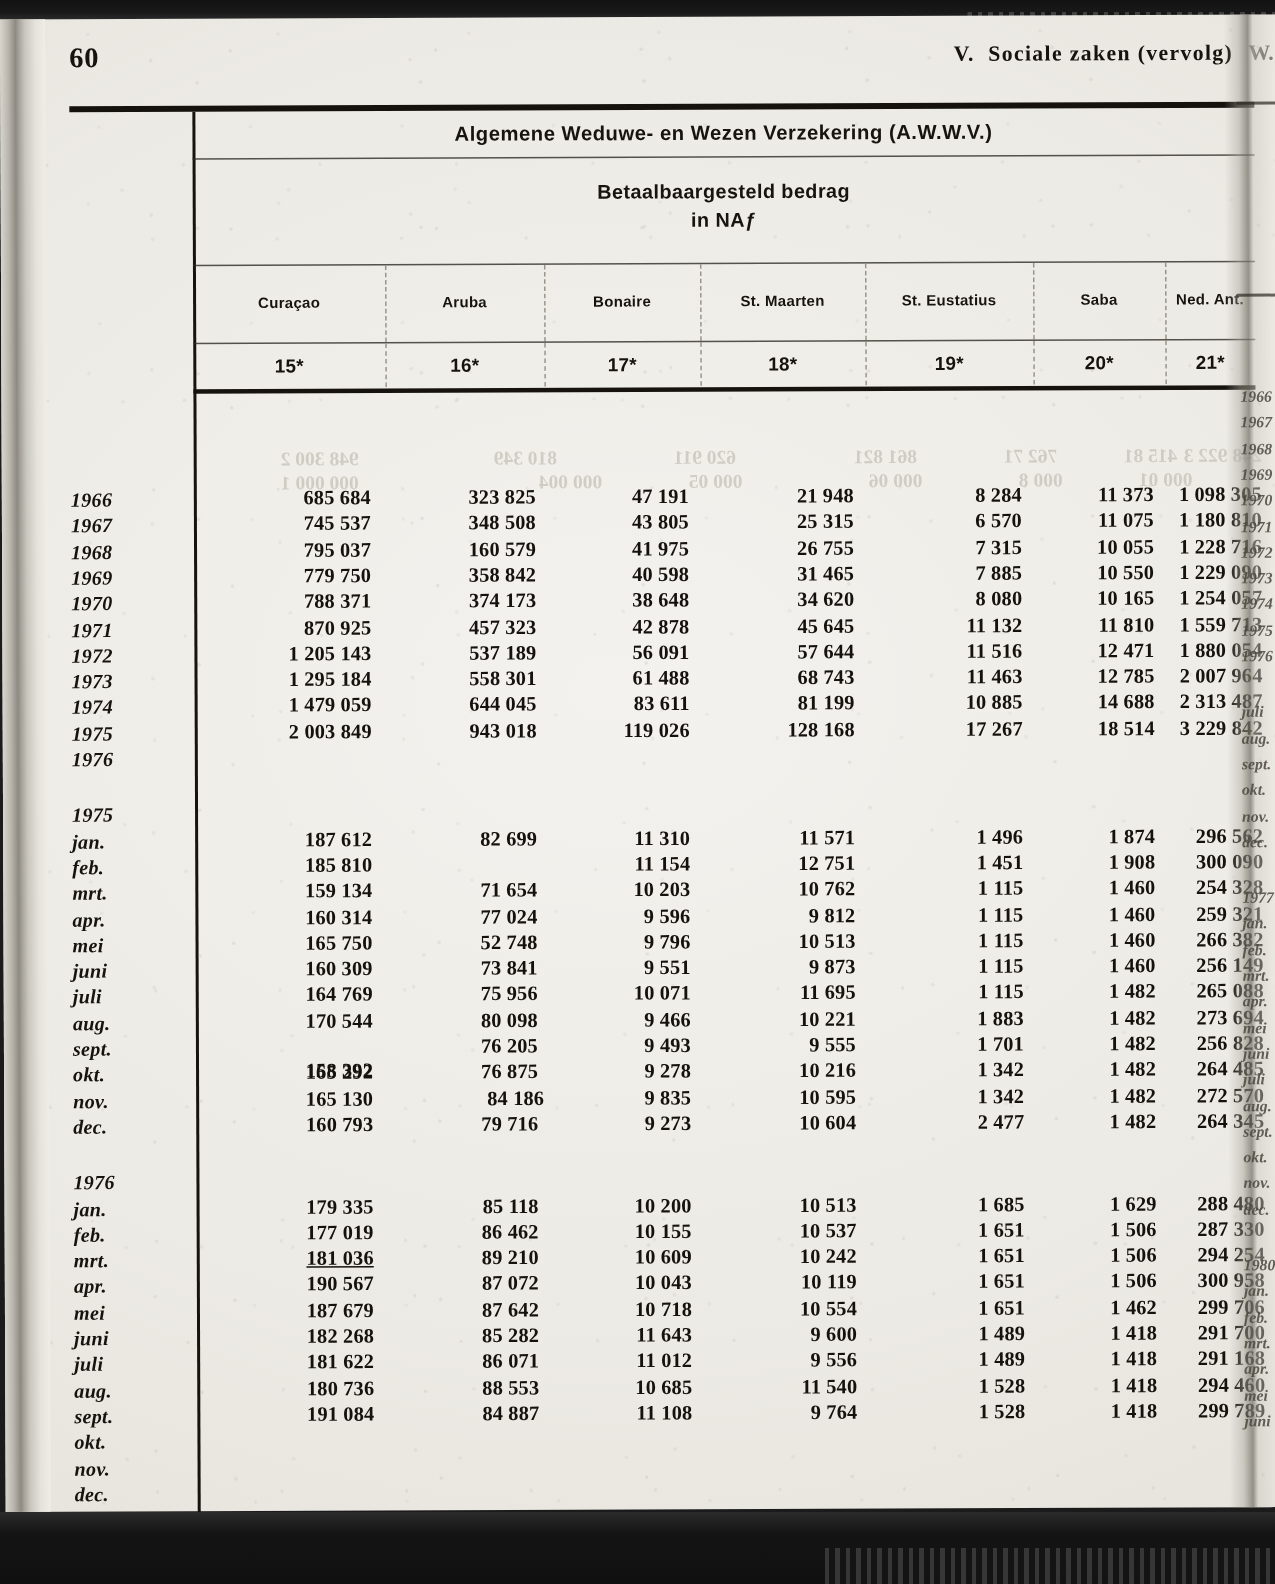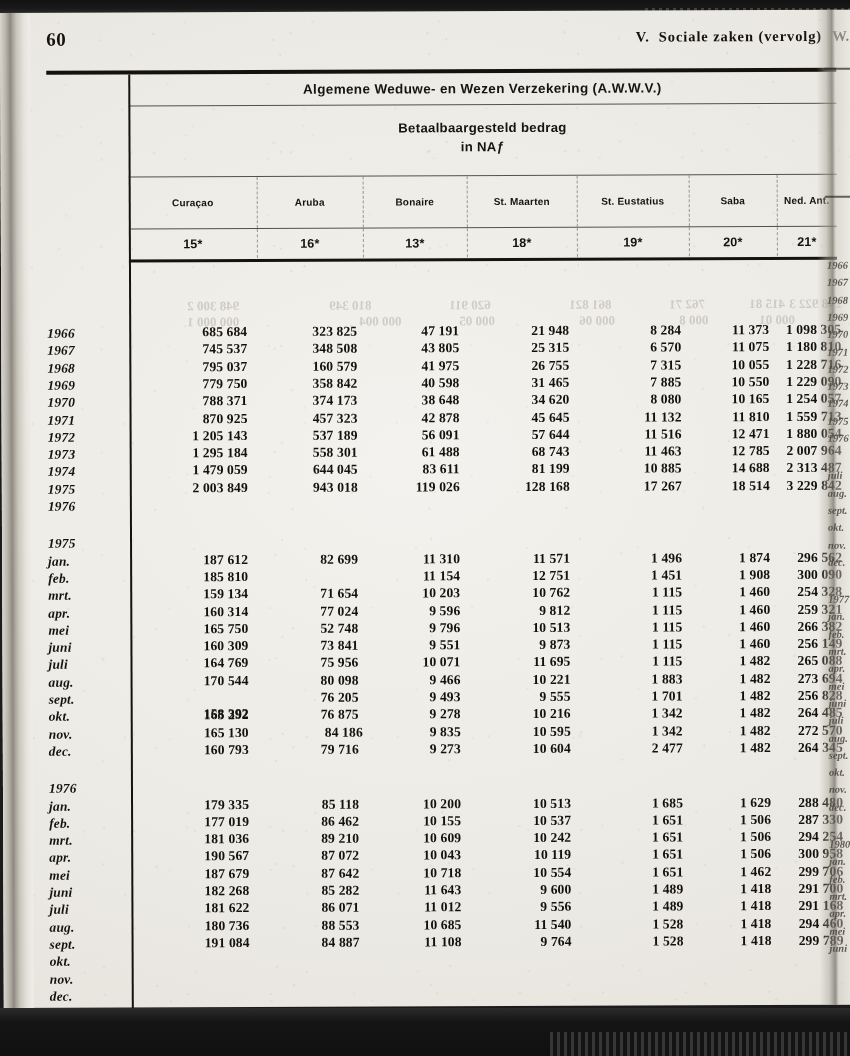--- a/index.html
+++ b/index.html
@@ -372,21 +372,21 @@
             <div class="colhead-cell" style="left: 560px; width: 88px;">Saba</div>
             <div class="coldiv dashed" style="left: 560px; top: 0px; height: 51px;"></div>
             <div class="colhead-cell" style="left: 648px; width: 60px;">Ned. Ant.</div>
             <div class="coldiv dashed" style="left: 648px; top: 0px; height: 51px;"></div>
           </div>
         <div class="hr-thin" style="top:154px;"></div>
         <div class="numhead">
             <div class="numhead-cell" style="left: 0px; width: 128px;">15*</div>
             <div class="numhead-cell" style="left: 128px; width: 106px;">16*</div>
             <div class="coldiv dashed" style="left: 128px; top: 0px; height: 29px;"></div>
-            <div class="numhead-cell" style="left: 234px; width: 104px;">13*</div>
+            <div class="numhead-cell" style="left: 234px; width: 104px;">17*</div>
             <div class="coldiv dashed" style="left: 234px; top: 0px; height: 29px;"></div>
             <div class="numhead-cell" style="left: 338px; width: 110px;">18*</div>
             <div class="coldiv dashed" style="left: 338px; top: 0px; height: 29px;"></div>
             <div class="numhead-cell" style="left: 448px; width: 112px;">19*</div>
             <div class="coldiv dashed" style="left: 448px; top: 0px; height: 29px;"></div>
             <div class="numhead-cell" style="left: 560px; width: 88px;">20*</div>
             <div class="coldiv dashed" style="left: 560px; top: 0px; height: 29px;"></div>
             <div class="numhead-cell" style="left: 648px; width: 60px;">21*</div>
             <div class="coldiv dashed" style="left: 648px; top: 0px; height: 29px;"></div>
           </div>
@@ -619,21 +619,21 @@
             <div class="datarow" style="top: 551.8px;">
               <div class="cell" style="left: 0px; width: 118px;">177 019</div>
               <div class="cell" style="left: 0px; width: 228px;">86 462</div>
               <div class="cell" style="left: 0px; width: 330px;">10 155</div>
               <div class="cell" style="left: 0px; width: 440px;">10 537</div>
               <div class="cell" style="left: 0px; width: 552px;">1 651</div>
               <div class="cell" style="left: 0px; width: 640px;">1 506</div>
               <div class="cell" style="left: 0px; width: 712px;">287 330</div>
             </div>
             <div class="datarow" style="top: 569.1px;">
-              <div class="cell" style="left: 0px; width: 118px;">181 036</div>
+              <div class="cell" style="left: 0px; width: 118px; text-decoration: underline;">181 036</div>
               <div class="cell" style="left: 0px; width: 228px;">89 210</div>
               <div class="cell" style="left: 0px; width: 330px;">10 609</div>
               <div class="cell" style="left: 0px; width: 440px;">10 242</div>
               <div class="cell" style="left: 0px; width: 552px;">1 651</div>
               <div class="cell" style="left: 0px; width: 640px;">1 506</div>
               <div class="cell" style="left: 0px; width: 712px;">294 254</div>
             </div>
             <div class="datarow" style="top: 586.4px;">
               <div class="cell" style="left: 0px; width: 118px;">190 567</div>
               <div class="cell" style="left: 0px; width: 228px;">87 072</div>

